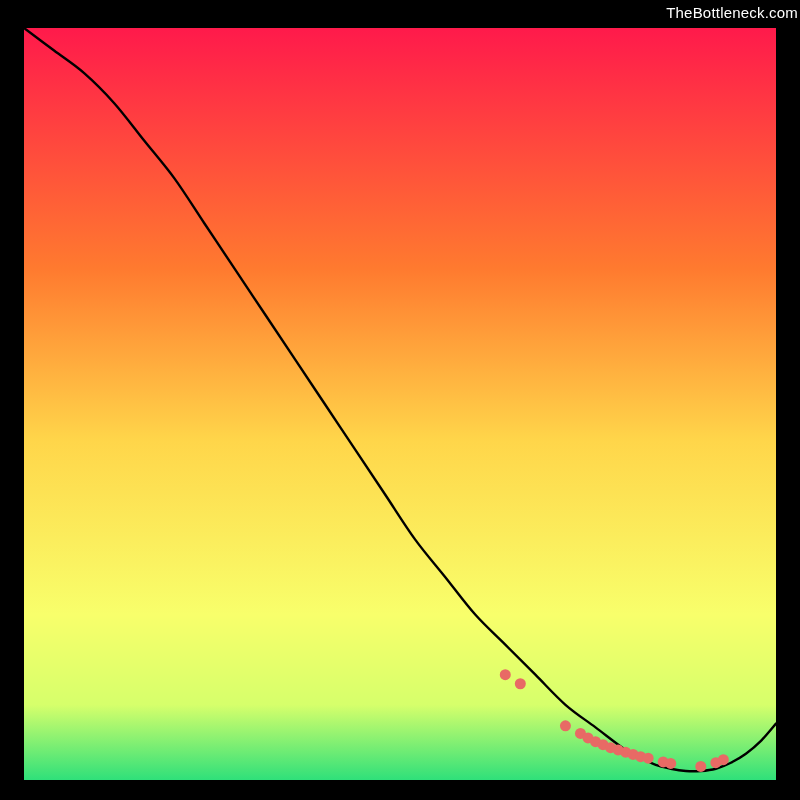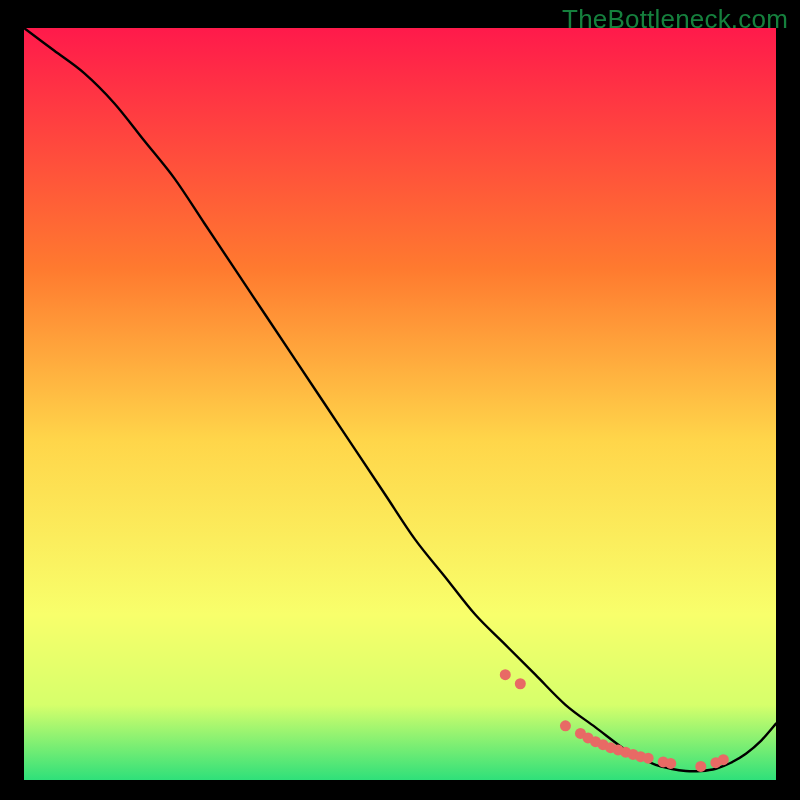--- a/index.html
+++ b/index.html
@@ -13,23 +13,23 @@
   }
   .frame {
     position: relative;
     width: 800px;
     height: 800px;
     background: #000;
   }
   .watermark {
     position: absolute;
     top: 4px;
-    right: 12px;
-    color: #15803d;
-    font-size: 26px;
+    right: 2px;
+    color: #ffffff;
+    font-size: 15px;
     letter-spacing: 0.2px;
     user-select: none;
   }
   .plot {
     position: absolute;
     left: 24px;
     top: 28px;
     width: 752px;
     height: 752px;
   }

